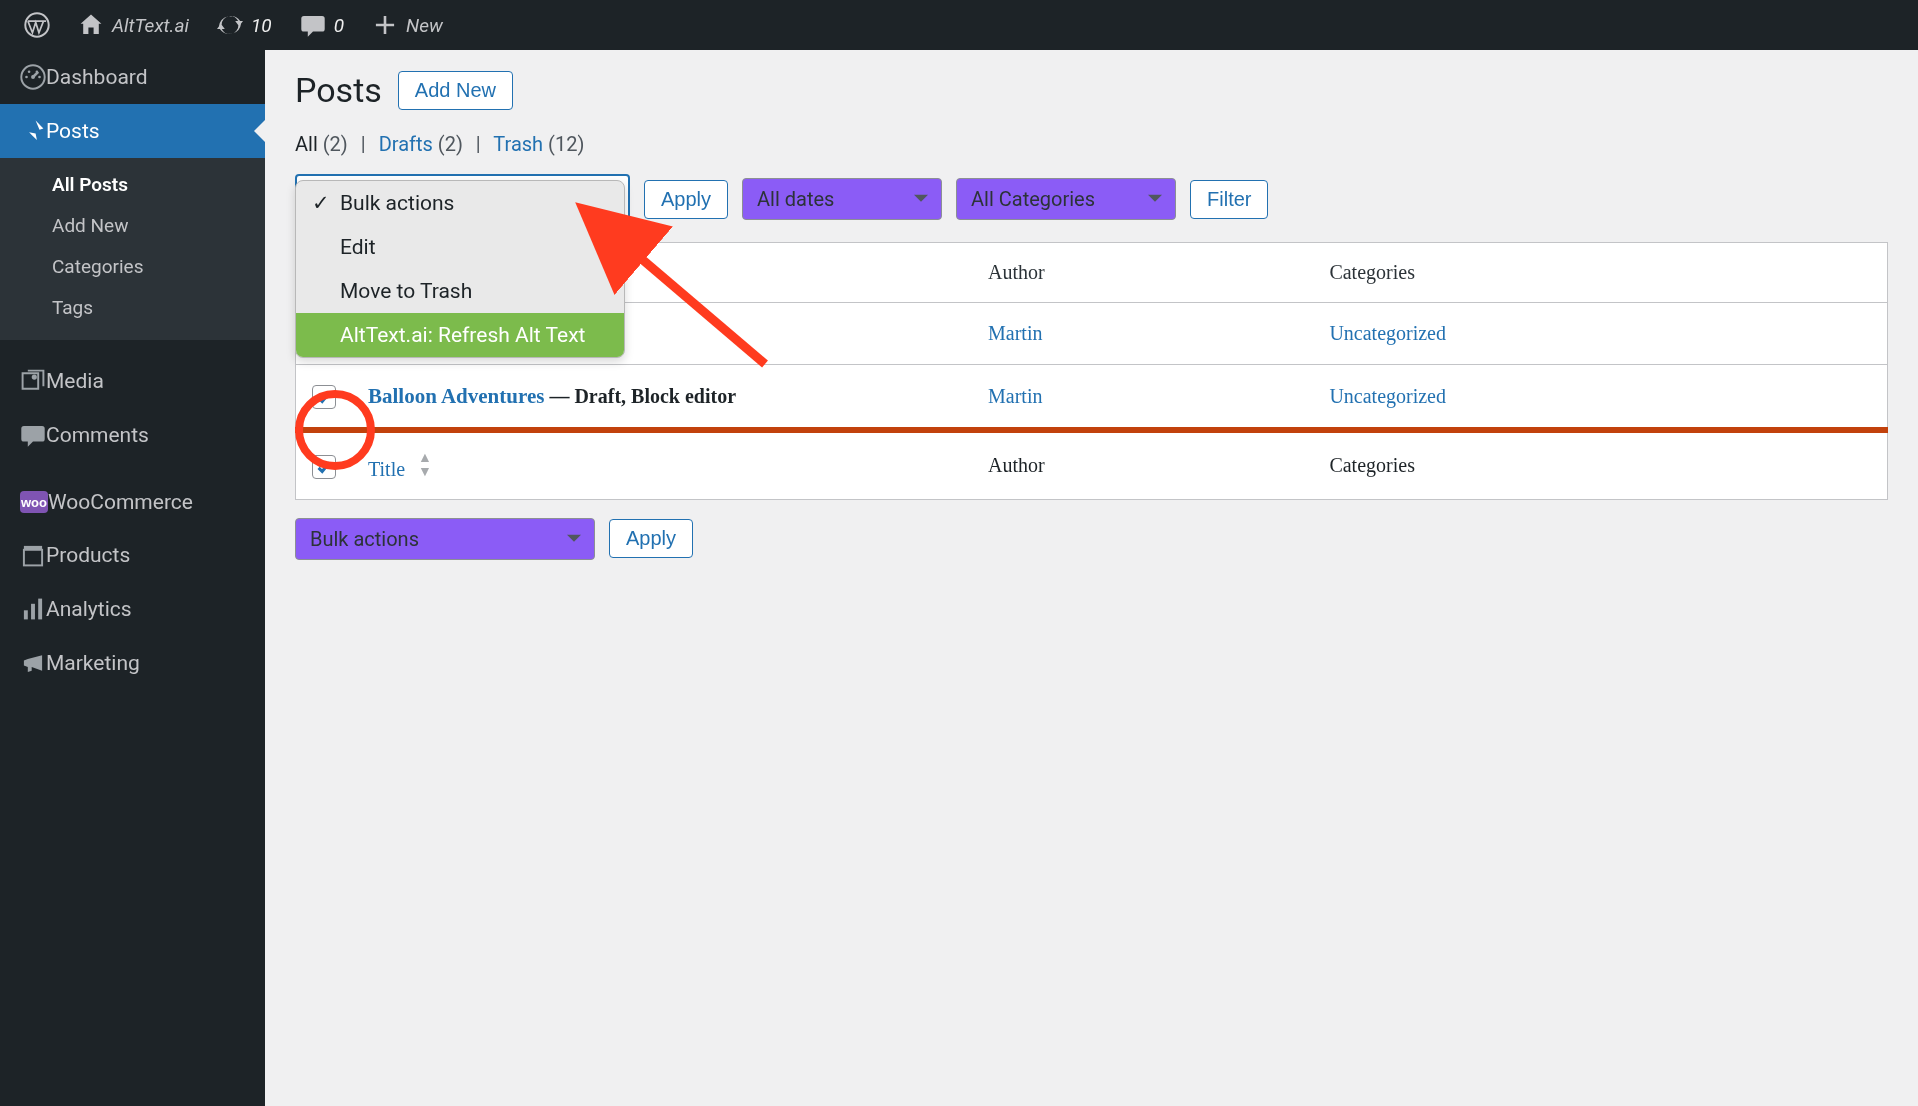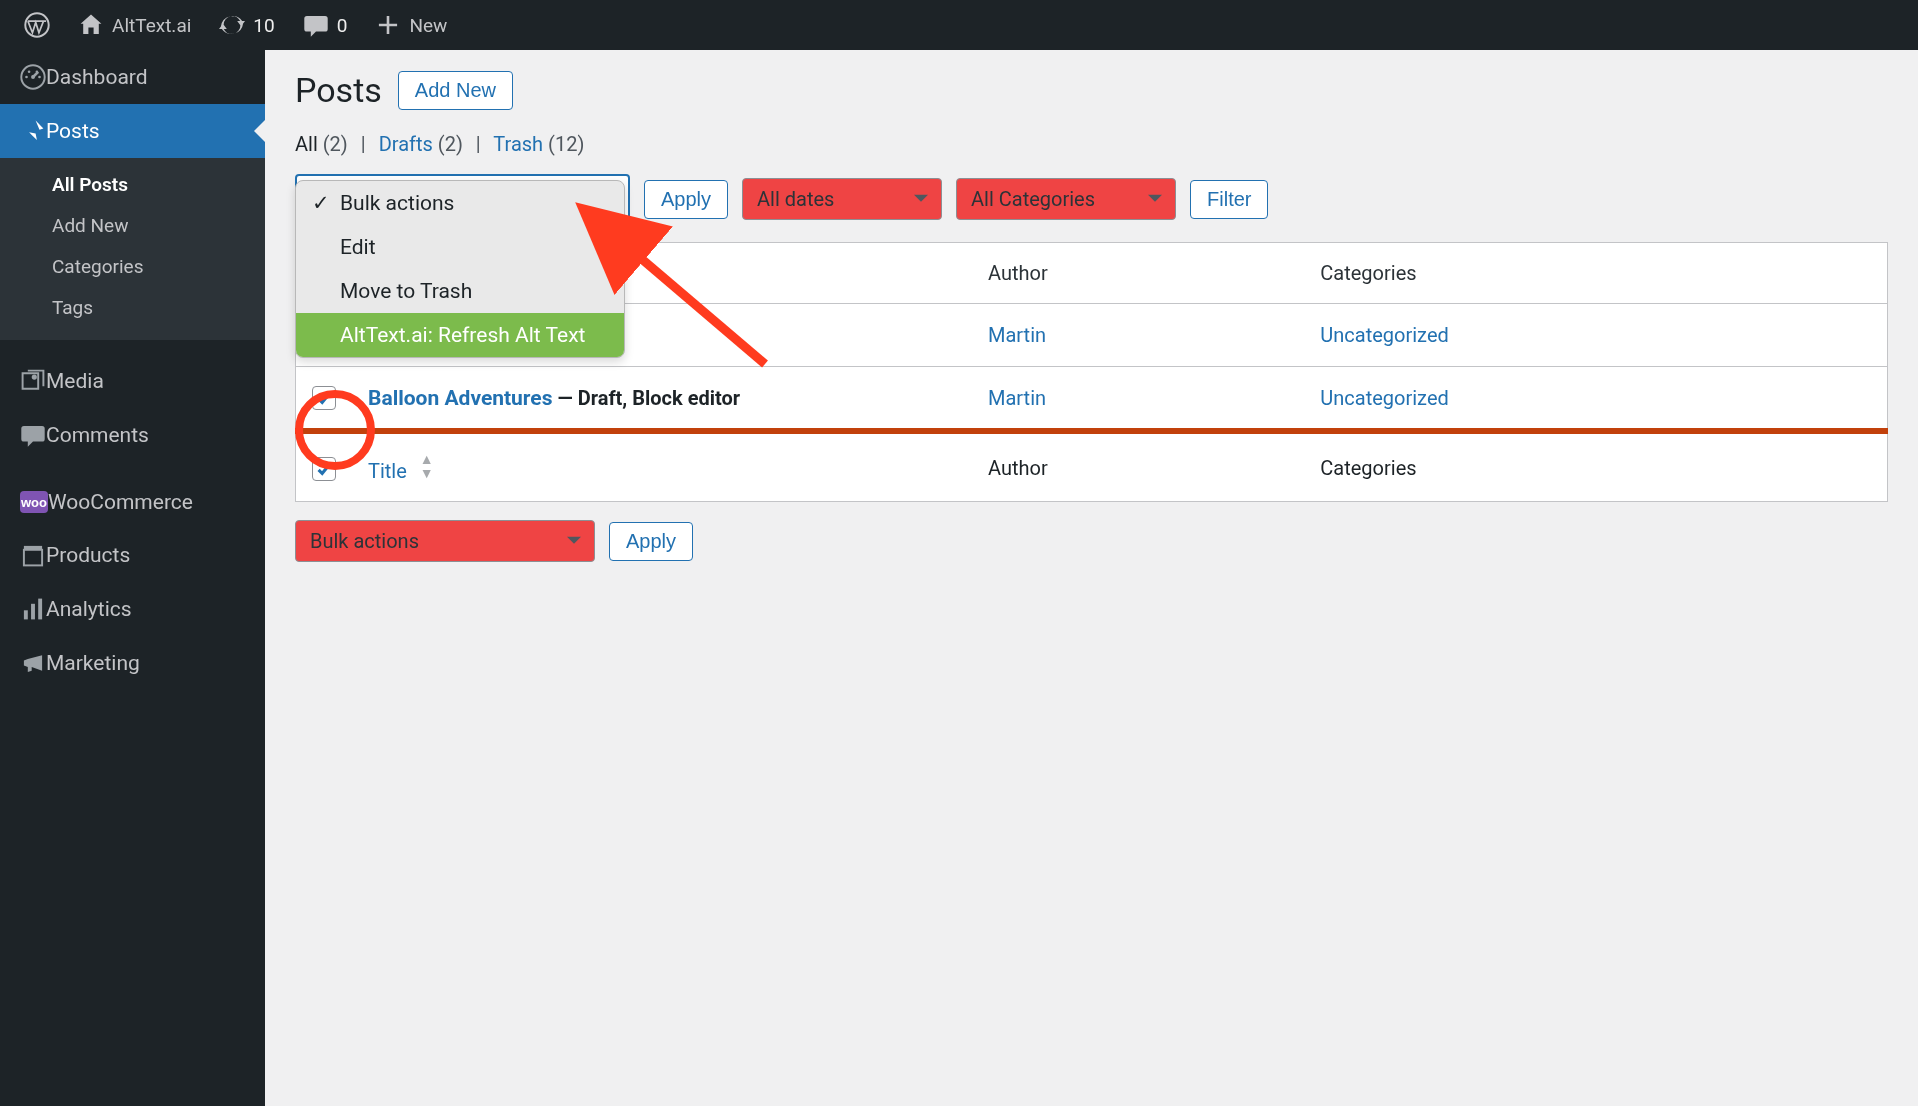--- a/index.html
+++ b/index.html
@@ -1,20 +1,20 @@
 <!DOCTYPE html>
 <html><head>
 <meta charset="utf-8">
 <style>
 * { box-sizing: border-box; margin: 0; padding: 0; }
 body { font-family: -apple-system, BlinkMacSystemFont, "Segoe UI", Roboto, sans-serif; color: #1d2327; background: #f0f0f1; overflow: hidden; }
 
 
 .adminbar { position: fixed; top: 0; left: 0; right: 0; height: 50px; background: #1d2327; color: #c3c4c7; display: flex; align-items: center; padding: 0 10px; z-index: 1000; font-size: 19px; }
-.adminbar .item { display: flex; align-items: center; padding: 0 14px; height: 100%; cursor: pointer; gap: 8px; }
+.adminbar .item { display: flex; align-items: center; padding: 0 14px; height: 100%; cursor: pointer; gap: 8px; font-style: italic; }
 .adminbar svg { width: 26px; height: 26px; fill: #c3c4c7; }
 .adminbar .count { color: #eee; }
 
 
 .sidebar { position: fixed; top: 50px; left: 0; bottom: 0; width: 265px; background: #1d2327; color: #fff; font-size: 21px; }
 .menu-item { display: flex; align-items: center; gap: 0; padding: 14px 20px; color: #c3c4c7; cursor: pointer; }
 .menu-item svg { width: 26px; height: 26px; fill: #9ca2a7; flex-shrink: 0; }
 .menu-item.current { background: #2271b1; color: #fff; position: relative; }
 .menu-item.current svg { fill: #fff; }
 .menu-item.current::after { content: ""; position: absolute; right: -1px; top: 50%; transform: translateY(-50%); border: 12px solid transparent; border-right-color: #f0f0f1; }
@@ -32,21 +32,21 @@
 .btn { background: #fff; border: 1px solid #2271b1; color: #2271b1; padding: 7px 16px; border-radius: 4px; font-size: 20px; cursor: pointer; font-weight: 500; }
 
 .subsubsub { font-size: 20px; margin-bottom: 18px; }
 .subsubsub .link { color: #2271b1; cursor: pointer; }
 .subsubsub .link.current { color: #1d2327; font-weight: 400; }
 .subsubsub .count { color: #50575e; }
 .subsubsub .sepbar { color: #50575e; padding: 0 8px; }
 
 .tablenav { display: flex; align-items: center; gap: 14px; margin-bottom: 18px; position: relative; }
 .select-wrap { position: relative; display: inline-block; }
-select, .select-box { background: #ef4444; border: 1px solid #8c8f94; border-radius: 4px; padding: 8px 38px 8px 14px; font-size: 20px; color: #2c3338; cursor: pointer; appearance: none; }
+select, .select-box { background: #8b5cf6; border: 1px solid #8c8f94; border-radius: 4px; padding: 8px 38px 8px 14px; font-size: 20px; color: #2c3338; cursor: pointer; appearance: none; }
 .select-wrap::after { content: ""; position: absolute; right: 14px; top: 50%; transform: translateY(-30%); border: 7px solid transparent; border-top-color: #50575e; pointer-events: none; }
 
 .bulk-open { border: 2px solid #2271b1; border-radius: 4px; background: #fff; width: 335px; height: 50px; }
 .dropdown { position: absolute; top: 6px; left: 0; background: #e9e9e9; border: 1px solid #b8b8b8; border-radius: 8px; width: 330px; z-index: 20; box-shadow: 0 4px 10px rgba(0,0,0,0.15); overflow: hidden; }
 .dropdown .opt { padding: 10px 18px 10px 44px; font-size: 21px; cursor: pointer; position: relative; }
 .dropdown .opt.checked::before { content: "✓"; position: absolute; left: 16px; }
 .dropdown .opt.hl { background: #7cbb4c; color: #fff; }
 
 
 .wp-table { width: 100%; background: #fff; border: 1px solid #c3c4c7; border-collapse: collapse; }
@@ -64,21 +64,21 @@
 .col-link { color: #2271b1; cursor: pointer; }
 .sort-icon { display: inline-block; margin-left: 8px; color: #a7aaad; font-size: 14px; line-height: 1; }
 
 
 .red-circle { position: absolute; width: 80px; height: 80px; border: 8px solid #ff3b1f; border-radius: 50%; pointer-events: none; z-index: 30; }
 .red-arrow { position: absolute; z-index: 30; pointer-events: none; }
 .red-arrow svg { overflow: visible; }
 
 .tablenav2 { display: flex; align-items: center; gap: 14px; margin-top: 18px; }
 
-.post-row-wrap { position: relative; }
+.post-row-wrap { position: relative; font-family: Liberation Serif, serif; }
 </style>
 </head>
 <body>
 
 <div class="adminbar">
   <div class="item">
     <svg viewBox="0 0 20 20">
         <circle cx="10" cy="10" r="9" fill="none" stroke="#c3c4c7" stroke-width="1.5"></circle>
         <path d="M3 7l3.5 9L9 8l2.5 8L15 7M3 7h14" stroke="#c3c4c7" stroke-width="1.3" fill="none"></path>
       </svg>

